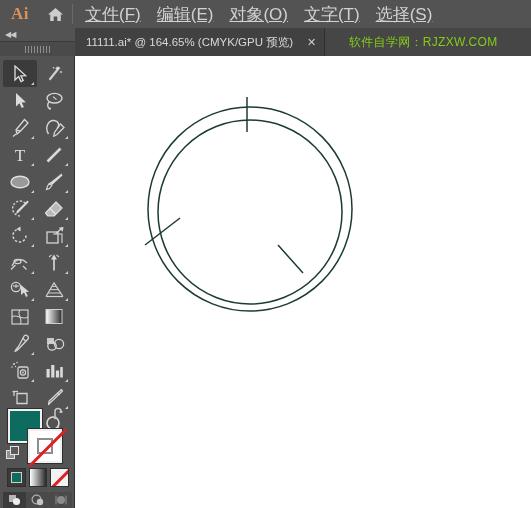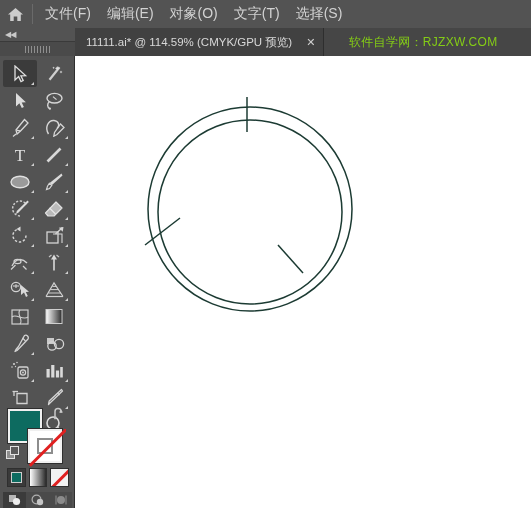--- a/index.html
+++ b/index.html
@@ -20,21 +20,21 @@
     width:40px;height:28px;display:flex;align-items:center;justify-content:center;
     color:#d9915c;font-size:17px;font-weight:bold;letter-spacing:0.5px;
     font-family:"Liberation Serif","DejaVu Serif",serif;
   }
   .home-icon{
     width:30px;height:28px;display:flex;align-items:center;justify-content:center;
   }
   .menu-sep{width:1px;height:20px;background:#6a6a6a;margin:0 4px 0 2px;}
   .menu-items{display:flex;align-items:center;}
   .menu-item{
-    color:#d2d2d2;font-size:14px;padding:3px 8px;white-space:nowrap;cursor:default;
+    color:#d2d2d2;font-size:17px;padding:3px 8px;white-space:nowrap;cursor:default;text-decoration:underline;
   }
 
   
   .tabbar{
     position:absolute;left:0;top:28px;width:531px;height:28px;
     background:#464646;
   }
   .panel-collapse{
     position:absolute;left:0;top:0;width:75px;height:14px;
     background:#535353;border-bottom:1px solid #3a3a3a;
@@ -147,20 +147,21 @@
     background:#ffffff;overflow:hidden;
   }
   .artwork{position:absolute;left:0;top:0;width:456px;height:452px;}
 </style>
 </head>
 <body>
 
 <div id="app">
 
   <div class="menubar">
+    <div class="ai-logo">Ai</div>
     <div class="home-icon">
       <svg width="17" height="15" viewBox="0 0 17 15">
         <path d="M8.5 1 L16 7.5 L13.8 7.5 L13.8 14 L10.3 14 L10.3 9.6 L6.7 9.6 L6.7 14 L3.2 14 L3.2 7.5 L1 7.5 Z" fill="#cdcdcd"></path>
       </svg>
     </div>
     <div class="menu-sep"></div>
     <div class="menu-items">
       <div class="menu-item">文件(F)</div>
       <div class="menu-item">编辑(E)</div>
       <div class="menu-item">对象(O)</div>
@@ -170,21 +171,21 @@
   </div>
 
   <div class="tabbar">
     <div class="panel-collapse">
       <span class="chev">◀◀</span>
     </div>
     <div class="tool-grip">
       <span class="grip-dots"></span>
     </div>
     <div class="doc-tab">
-      <span class="doc-tab-title">11111.ai* @ 114.59% (CMYK/GPU 预览)</span>
+      <span class="doc-tab-title">11111.ai* @ 164.65% (CMYK/GPU 预览)</span>
       <span class="doc-tab-close">✕</span>
     </div>
     <div class="watermark">软件自学网：RJZXW.COM</div>
   </div>
 
   <div class="toolbar">
     <div class="tool-grid">
 
       <div class="tool active">
         <svg width="16" height="18" viewBox="0 0 16 18">

